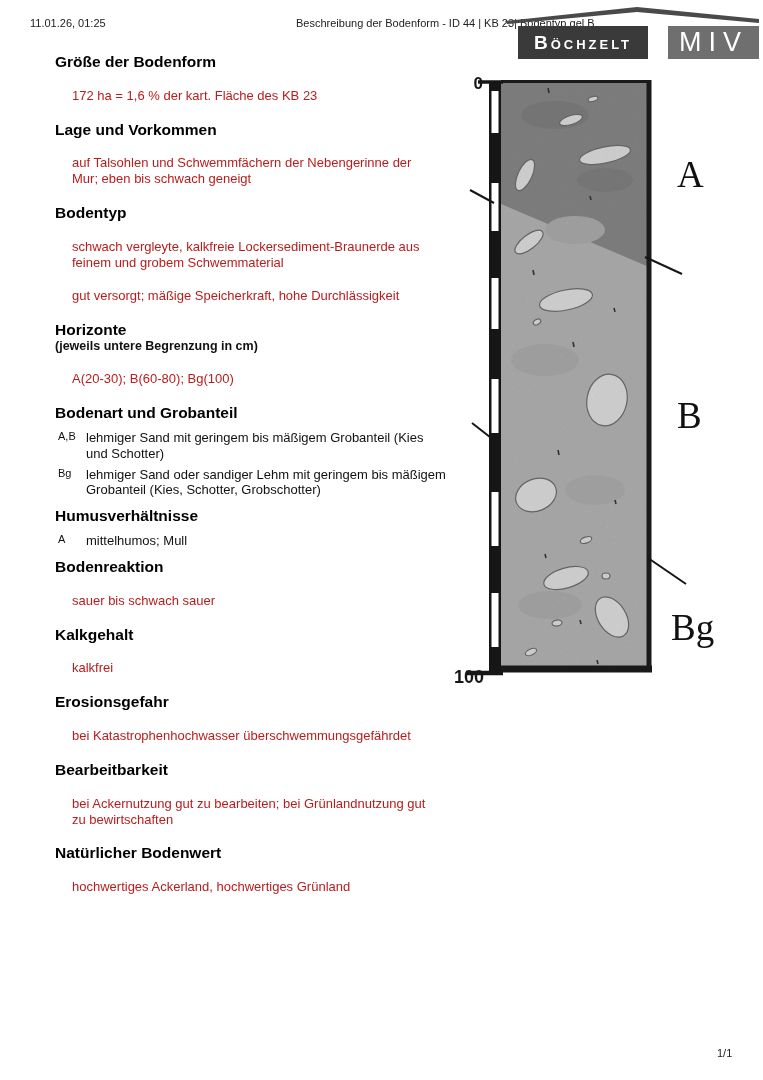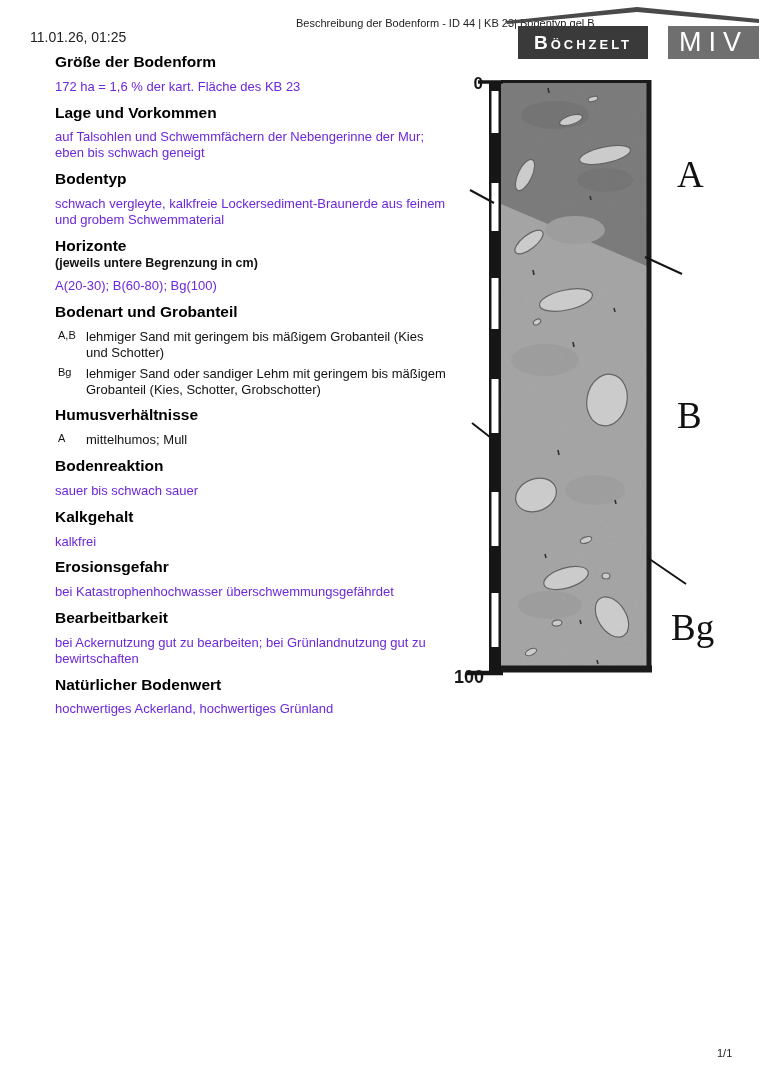--- a/index.html
+++ b/index.html
@@ -6,21 +6,21 @@
   .page{
     position:relative;
     width:763px;height:1080px;
     margin:0 auto;
     background:#ffffff;
     font-family:"Liberation Sans","DejaVu Sans",sans-serif;
     color:#111;
     overflow:hidden;
   }
   
-  .hdr-left{position:absolute;top:29px;left:30px;font-size:14px;color:#222;}
+  .hdr-left{position:absolute;top:17px;left:30px;font-size:11px;color:#222;}
   .hdr-center{position:absolute;top:17px;left:296px;font-size:11px;color:#222;white-space:nowrap;}
   .logo{position:absolute;top:5px;left:505px;width:254px;height:52px;}
   .logo-roof{position:absolute;top:0;left:0;width:254px;height:22px;}
   .logo-bar{position:absolute;top:21px;left:13px;width:241px;height:33px;display:flex;}
   .logo-box-left{
     width:130px;height:100%;background:#3a3a3a;color:#ffffff;
     display:flex;align-items:center;justify-content:center;
     font-size:19px;letter-spacing:3px;font-variant:small-caps;font-weight:600;
   }
   .logo-box-right{
@@ -28,21 +28,21 @@
     display:flex;align-items:center;justify-content:center;
     font-size:27px;letter-spacing:7px;font-weight:400;margin-left:20px;
   }
   
   .content{position:absolute;top:44px;left:55px;width:392px;}
   .section{margin-top:9px;}
   .section h2{
     margin:8px 0 8px 0;font-size:15.5px;line-height:1.15;font-weight:bold;color:#000;
   }
   .section .subhead{margin:-6px 0 8px 0;font-size:12.5px;font-weight:bold;line-height:1.1;}
-  .section p{margin:0;font-size:13px;line-height:1.22;color:#6d28d9;}
+  .section p{margin:17px;font-size:13px;line-height:1.22;color:#b91c1c;}
   .defrow{display:flex;margin:0 0 5px 0;}
   .defrow .term{width:28px;flex:0 0 28px;font-size:11px;line-height:1.22;padding-left:3px;}
   .defrow .def{flex:1;font-size:13px;line-height:1.22;}
   
   .figure{position:absolute;top:60px;left:445px;width:318px;height:640px;}
   
   .ftr-left{position:absolute;top:1047px;left:48px;font-size:11px;color:#222;margin-top:32px;}
   .ftr-right{position:absolute;top:1047px;left:717px;font-size:11px;color:#222;}
 </style>
 </head>
@@ -74,20 +74,21 @@
       <h2>Lage und Vorkommen</h2>
       <p>auf Talsohlen und Schwemmfächern der Nebengerinne der Mur; eben bis schwach geneigt</p>
     </div>
 
     <div class="section">
       <h2>Bodentyp</h2>
       <p>schwach vergleyte, kalkfreie Lockersediment-Braunerde aus feinem und grobem Schwemmaterial</p>
     </div>
 
     <div class="section">
+      <p>gut versorgt; mäßige Speicherkraft, hohe Durchlässigkeit</p>
     </div>
 
     <div class="section">
       <h2>Horizonte</h2>
       <div class="subhead">(jeweils untere Begrenzung in cm)</div>
       <p>A(20-30); B(60-80); Bg(100)</p>
     </div>
 
     <div class="section">
       <h2>Bodenart und Grobanteil</h2>

